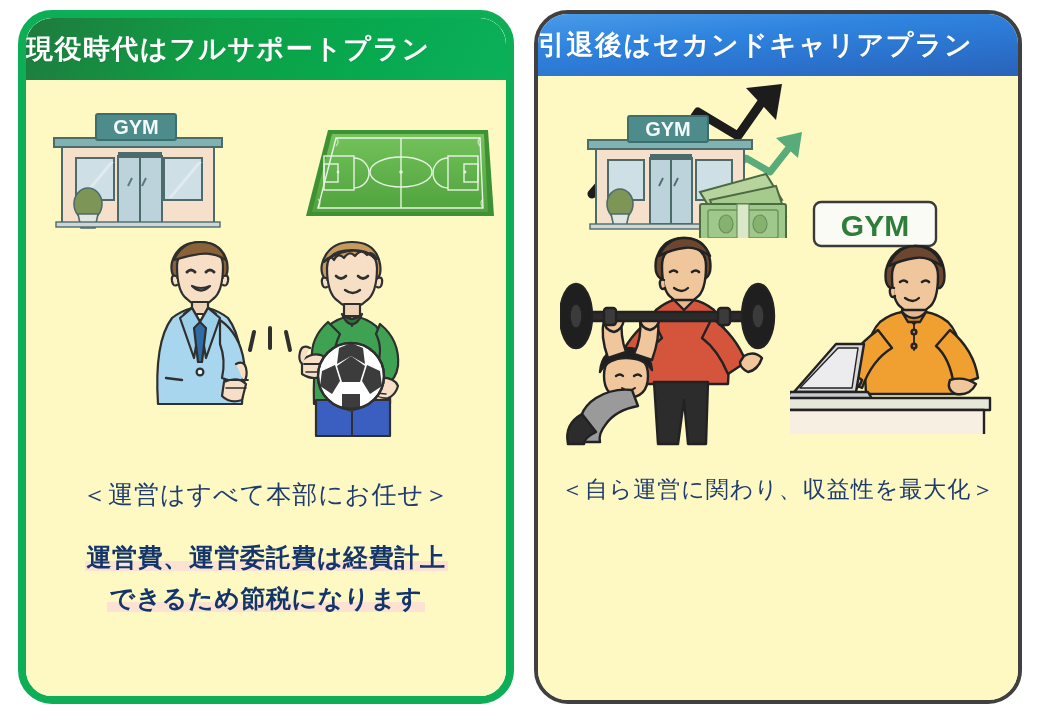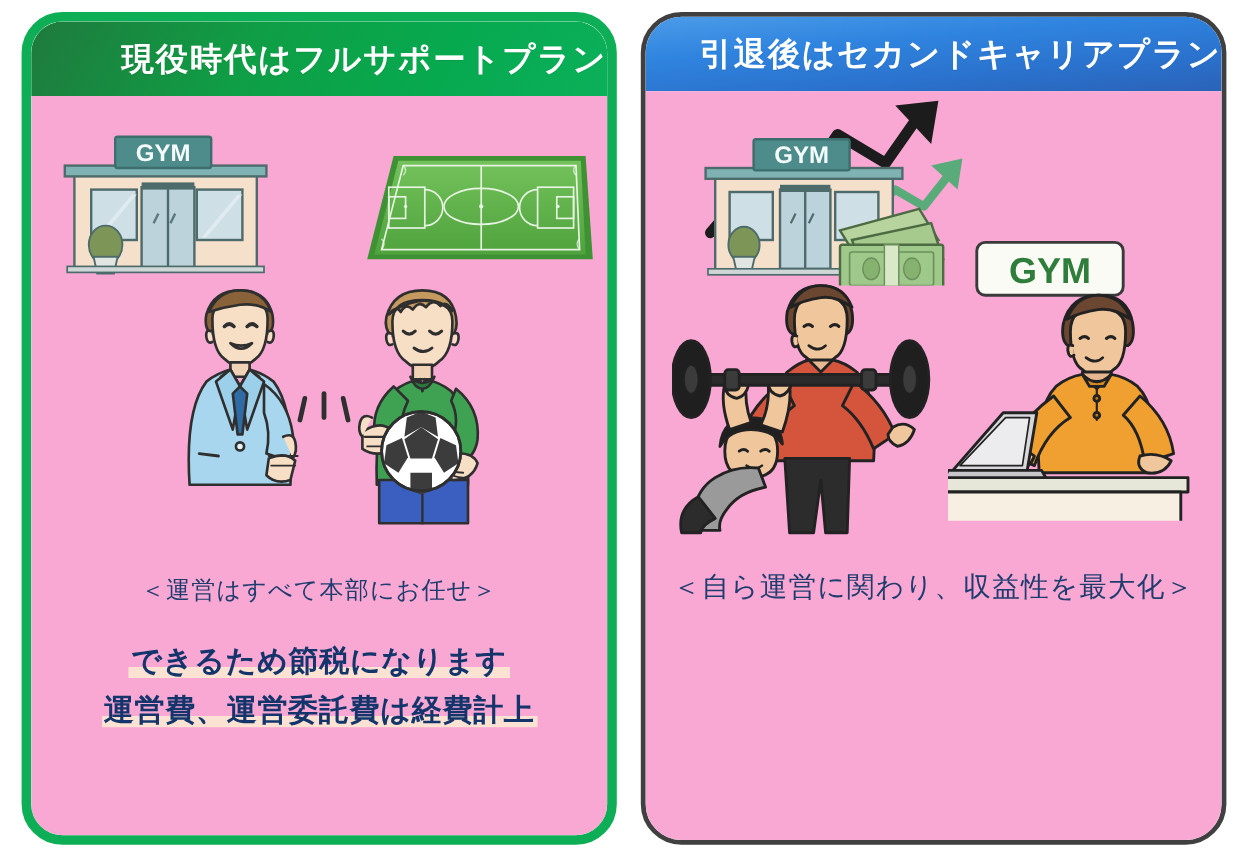--- a/index.html
+++ b/index.html
@@ -26,63 +26,63 @@
     overflow: hidden;
   }
   .card.green { border: 8px solid #0eae56; }
   .card.blue  { border: 4px solid #404040; }
 
   .card-header {
     position: relative;
     height: 62px;
     display: flex;
     align-items: center;
-    justify-content: flex-end;
+    justify-content: flex-start;
     border-radius: 26px 26px 0 0;
   }
   .green .card-header {
     background: linear-gradient(118deg,#1f7a3d 0%, #0f9e45 38%, #07a94f 70%, #0bb05a 100%);
   }
   .blue .card-header {
     background: linear-gradient(175deg,#4b9be8 0%, #2f84df 35%, #2a71cc 72%, #2b62b8 100%);
   }
   .card-header-title {
     color: #ffffff;
     font-weight: bold;
     font-size: 27px;
     letter-spacing: 1.5px;
     text-shadow: 0 1px 1px rgba(0,0,0,0.08);
     white-space: nowrap;
   }
 
   .card-body {
     position: relative;
     height: calc(100% - 62px);
-    background: #f9a8d4;
+    background: #fef9c3;
     padding: 0;
   }
 
   
   .art {
     position: relative;
     height: 400px;
     width: 100%;
   }
   .art svg { position: absolute; }
 
   
   .captions {
     position: absolute;
     left: 0; right: 0;
     top: 398px;
     text-align: center;
   }
   .caption-sub {
     color: #1f3c6e;
-    font-size: 20px;
+    font-size: 25px;
     font-weight: normal;
     letter-spacing: 1px;
     white-space: nowrap;
   }
   .blue .caption-sub { font-size: 23px; }
   .caption-main {
     margin-top: 26px;
     font-size: 25px;
     font-weight: bold;
     color: #14356b;
@@ -267,22 +267,22 @@
               </g>
               <circle cx="215" cy="148" r="33" fill="none" stroke="#2f2f2f" stroke-width="2.4"></circle>
             </g>
           </g>
         </svg>
       </div>
 
       <div class="captions">
         <div class="caption-sub">＜運営はすべて本部にお任せ＞</div>
         <div class="caption-main">
+          <span class="caption-line"><span class="hl">運営費、運営委託費は経費計上</span></span>
           <span class="caption-line"><span class="hl">できるため節税になります</span></span>
-          <span class="caption-line"><span class="hl">運営費、運営委託費は経費計上</span></span>
         </div>
       </div>
     </div>
   </div>
 
   <div class="card blue">
     <div class="card-header">
       <div class="card-header-title">引退後はセカンドキャリアプラン</div>
     </div>
     <div class="card-body">

